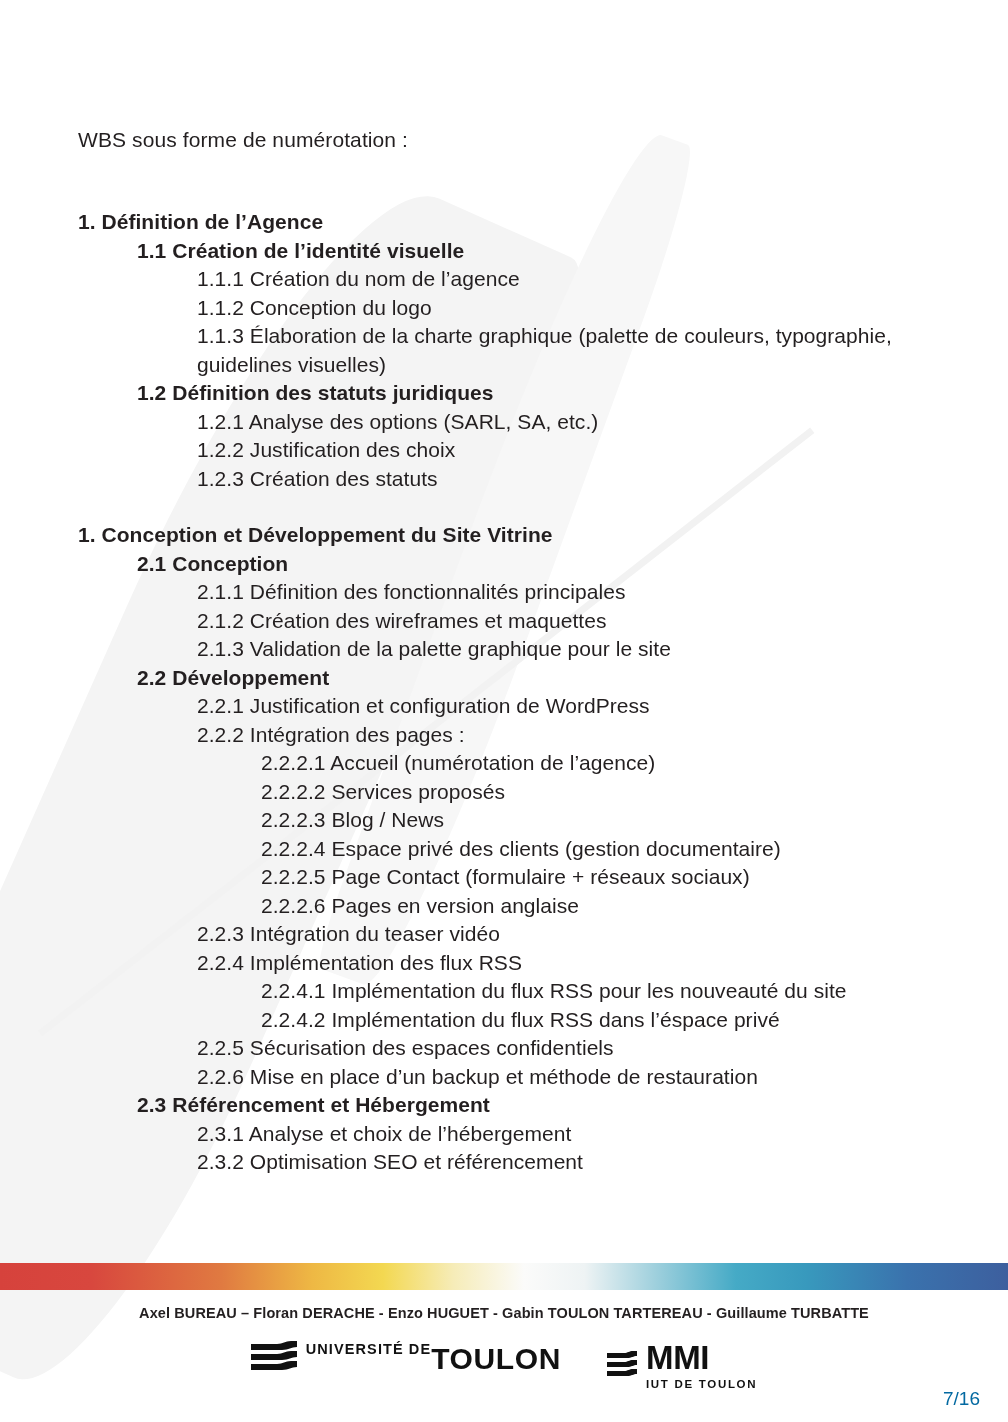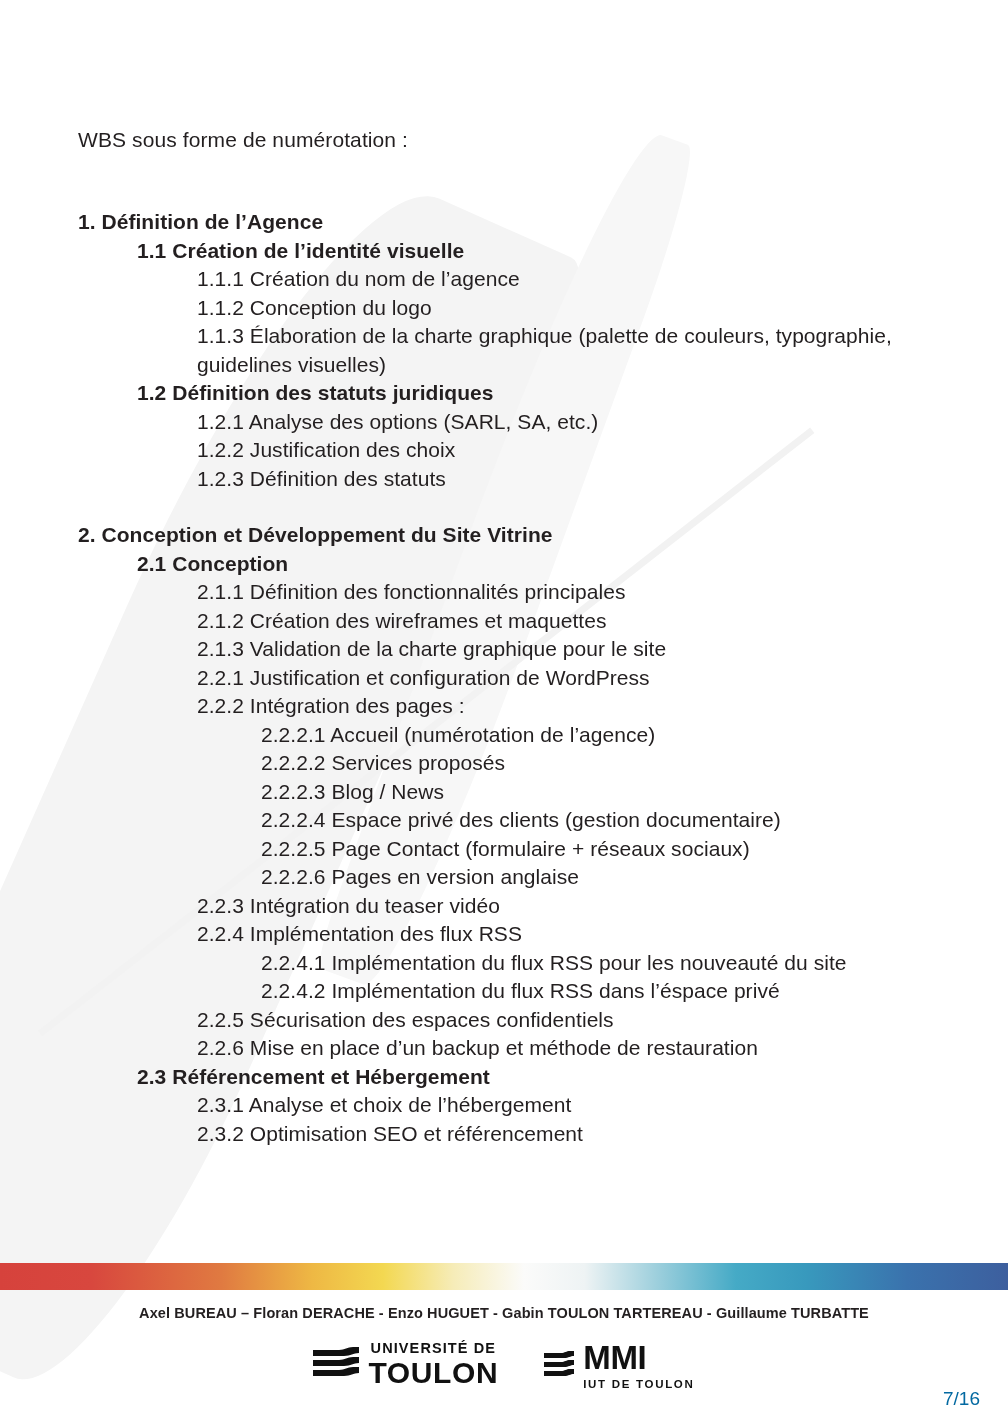--- a/index.html
+++ b/index.html
@@ -157,23 +157,22 @@
     align-items: center;
     gap: 9px;
   }
 
   .logo-block.mmi { }
 
   .wave-mark { display: block; }
 
   .utln-text {
     display: flex;
-    flex-direction: column;
+    flex-direction: row;
     line-height: 1;
-    align-items: center;
   }
   .utln-top {
     font-size: 14.5px;
     font-weight: bold;
     letter-spacing: 1.1px;
     color: #111;
   }
   .utln-bottom {
     font-size: 30px;
     font-weight: bold;
@@ -225,26 +224,27 @@
 
   <div class="wbs-body">
       <div class="wbs-line lvl1 bold">1. Définition de l’Agence</div>
       <div class="wbs-line lvl2 bold">1.1 Création de l’identité visuelle</div>
       <div class="wbs-line lvl3">1.1.1 Création du nom de l’agence</div>
       <div class="wbs-line lvl3">1.1.2 Conception du logo</div>
       <div class="wbs-line lvl3">1.1.3 Élaboration de la charte graphique (palette de couleurs, typographie, guidelines visuelles)</div>
       <div class="wbs-line lvl2 bold">1.2 Définition des statuts juridiques</div>
       <div class="wbs-line lvl3">1.2.1 Analyse des options (SARL, SA, etc.)</div>
       <div class="wbs-line lvl3">1.2.2 Justification des choix</div>
-      <div class="wbs-line lvl3">1.2.3 Définition des statuts</div>
-      <div class="wbs-line lvl1 bold gap-before">2. Conception et Développement du Site Vitrine</div>
+      <div class="wbs-line lvl3">1.2.3 Création des statuts</div>
+      <div class="wbs-line lvl1 bold gap-before">1. Conception et Développement du Site Vitrine</div>
       <div class="wbs-line lvl2 bold">2.1 Conception</div>
       <div class="wbs-line lvl3">2.1.1 Définition des fonctionnalités principales</div>
       <div class="wbs-line lvl3">2.1.2 Création des wireframes et maquettes</div>
-      <div class="wbs-line lvl3">2.1.3 Validation de la charte graphique pour le site</div>
+      <div class="wbs-line lvl3">2.1.3 Validation de la palette graphique pour le site</div>
+      <div class="wbs-line lvl2 bold">2.2 Développement</div>
       <div class="wbs-line lvl3">2.2.1 Justification et configuration de WordPress</div>
       <div class="wbs-line lvl3">2.2.2 Intégration des pages :</div>
       <div class="wbs-line lvl4">2.2.2.1 Accueil (numérotation de l’agence)</div>
       <div class="wbs-line lvl4">2.2.2.2 Services proposés</div>
       <div class="wbs-line lvl4">2.2.2.3 Blog / News</div>
       <div class="wbs-line lvl4">2.2.2.4 Espace privé des clients (gestion documentaire)</div>
       <div class="wbs-line lvl4">2.2.2.5 Page Contact (formulaire + réseaux sociaux)</div>
       <div class="wbs-line lvl4">2.2.2.6 Pages en version anglaise</div>
       <div class="wbs-line lvl3">2.2.3 Intégration du teaser vidéo</div>
       <div class="wbs-line lvl3">2.2.4 Implémentation des flux RSS</div>

